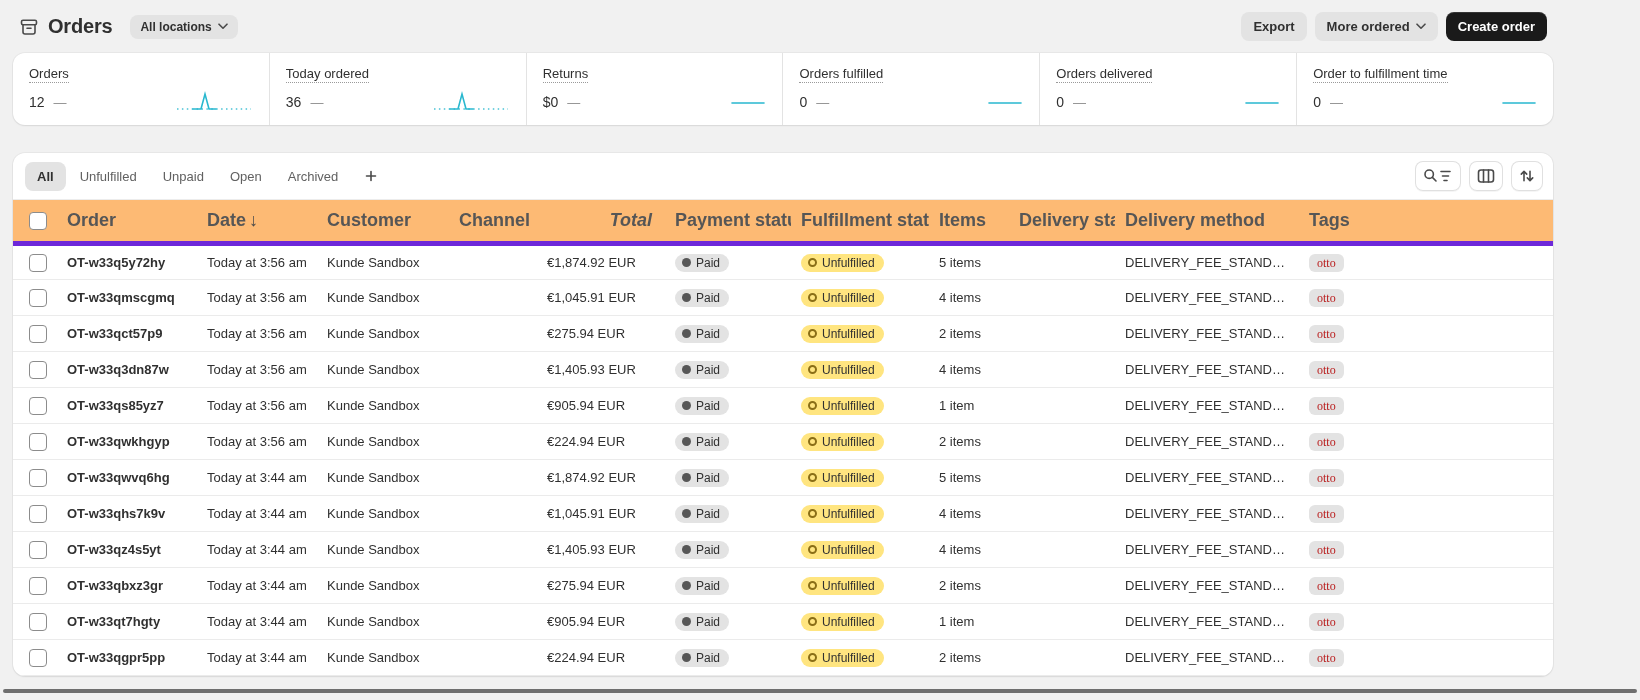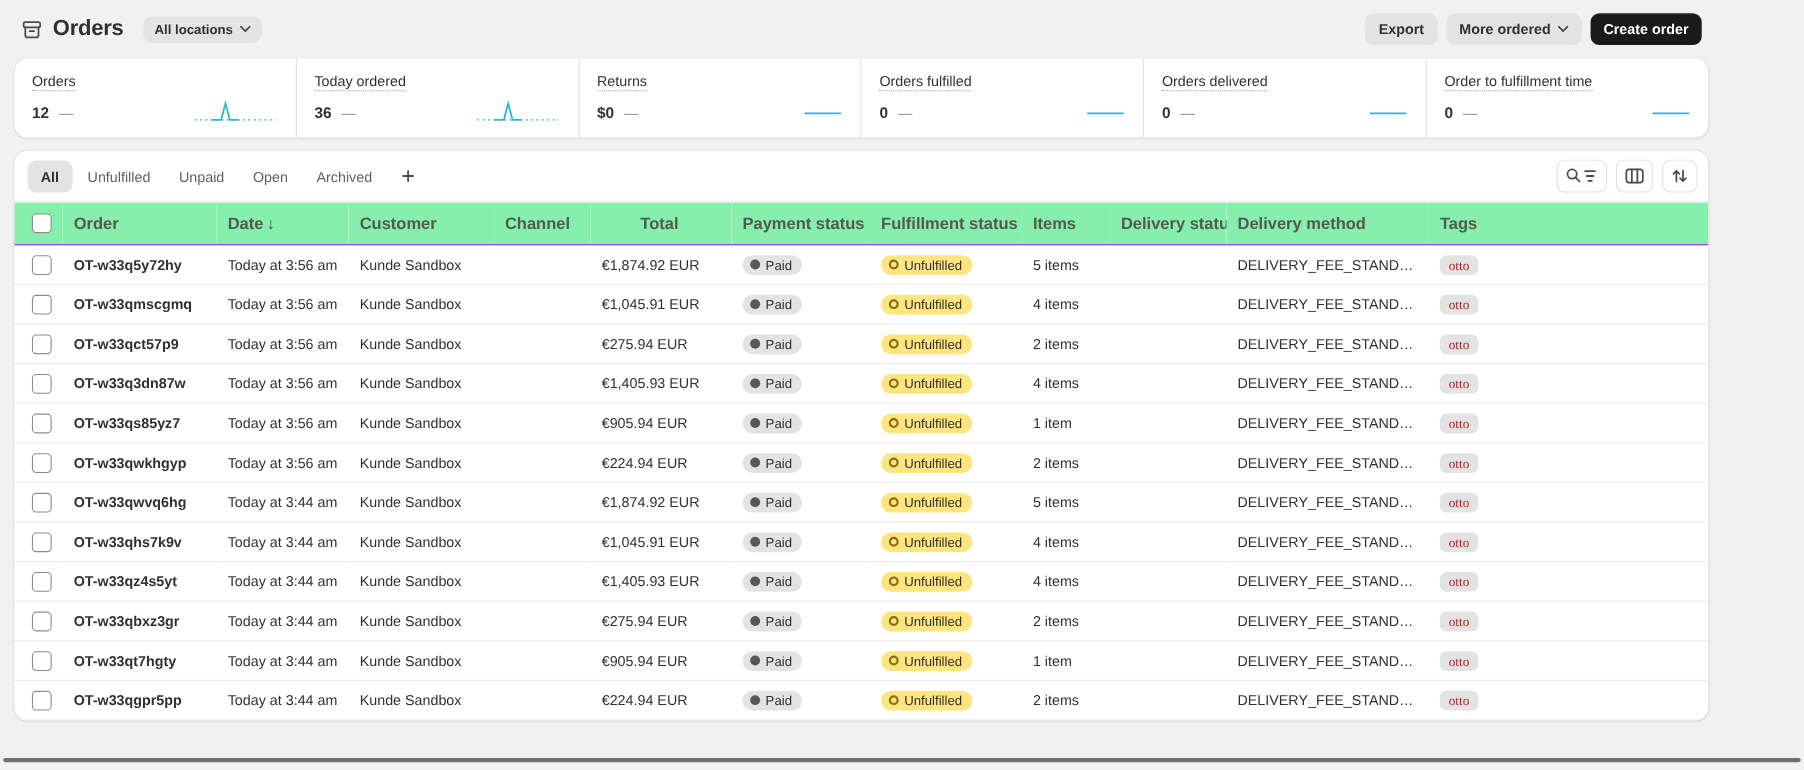--- a/index.html
+++ b/index.html
@@ -55,29 +55,29 @@
     border-right: 1px solid #e3e3e3; cursor: pointer;
   }
   .metrics-list { flex: 1; display: flex; }
   .metric { flex: 1; padding: 13px 16px 0 16px; border-right: 1px solid #e3e3e3; cursor: pointer; min-width: 0; }
   .metric:last-child { border-right: none; }
   .metric-label {
     font-size: 13px; color: #303030; display: inline-block;
     border-bottom: 1px dotted #9a9a9a; padding-bottom: 1px; white-space: nowrap;
   }
   .metric-value-row { display: flex; align-items: center; gap: 9px; margin-top: 7px; }
-  .metric-value { font-size: 14px; font-weight: 700; }
+  .metric-value { font-size: 14px; font-weight: 400; }
   .metric-change { color: #8a8a8a; font-size: 13px; }
   .spark { width: 78px; height: 24px; margin-left: auto; flex: 0 0 auto; }
   .s-line { stroke: var(--spark, #29b8cf); stroke-width: 1.6; fill: none; stroke-linecap: round; }
   .s-dot  { stroke: var(--spark, #29b8cf); stroke-width: 1.6; stroke-dasharray: 1.5 3.4; opacity: .85; }
 
   
   .main-card {
-    margin-top: 12px; background: #fff; border-radius: 12px;
+    margin-top: 28px; background: #fff; border-radius: 12px;
     box-shadow: 0 1px 2px rgba(0,0,0,.07), 0 0 0 1px rgba(0,0,0,.04);
     overflow: hidden;
   }
   .tabs-row { display: flex; align-items: center; padding: 8px 10px 8px 12px; }
   .tabs { display: flex; align-items: center; gap: 2px; }
   .tab {
     border: none; background: transparent; border-radius: 8px;
     padding: 7px 12px; font-size: 13px; font-weight: 500; color: #616161;
     font-family: inherit; cursor: pointer; white-space: nowrap;
   }
@@ -91,25 +91,25 @@
   .icon-btn {
     background: #fff; border: none; border-radius: 8px; height: 30px;
     box-shadow: inset 0 0 0 1px #e0e0e0, 0 1px 0 rgba(0,0,0,.04);
     display: inline-flex; align-items: center; justify-content: center;
     padding: 0 8px; cursor: pointer;
   }
 
   
   table { width: 100%; border-collapse: collapse; table-layout: fixed; font-size: 13px; }
   thead th {
-    background: #86efac; text-align: left; font-weight: 550; color: #565656;
-    font-size: 15px; padding: 10px 10px; border-top: 1px solid #ececec;
-    border-bottom: 1px solid #6d28d9; white-space: nowrap; overflow: hidden; cursor: pointer;
-  }
-  thead th.right { text-align: center; }
+    background: #fdba74; text-align: left; font-weight: 550; color: #565656;
+    font-size: 18px; padding: 10px 10px; border-top: 1px solid #ececec;
+    border-bottom: 5px solid #6d28d9; white-space: nowrap; overflow: hidden; cursor: pointer;
+  }
+  thead th.right { text-align: right; font-style: italic; }
   .sort-dir { margin-left: 3px; color: #4a4a4a; }
   tbody td {
     padding: 7px 10px; border-bottom: 1px solid #ebebeb; height: 36px;
     white-space: nowrap; overflow: hidden; text-overflow: ellipsis; color: #303030;
   }
   tbody tr { cursor: pointer; }
   .c-check { padding-left: 16px !important; width: 44px; }
   .c-total { text-align: left; }
   .order-id { font-weight: 650; color: #303030; }
   .checkbox {

